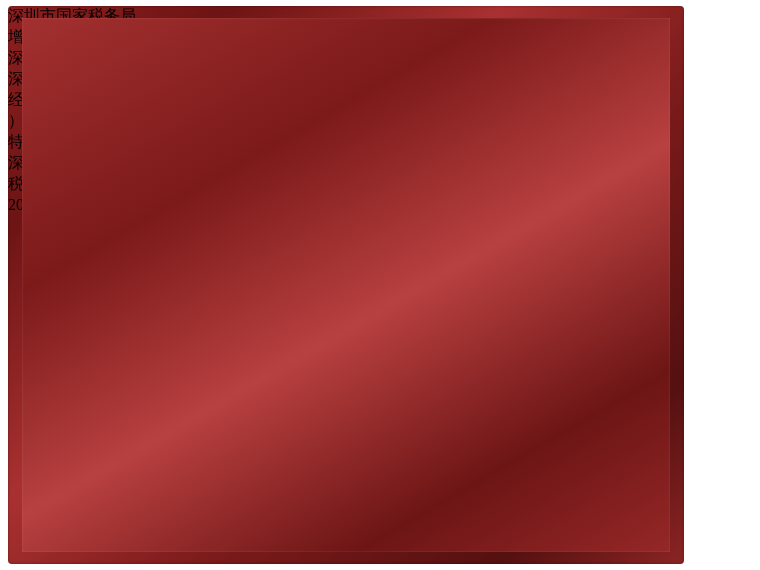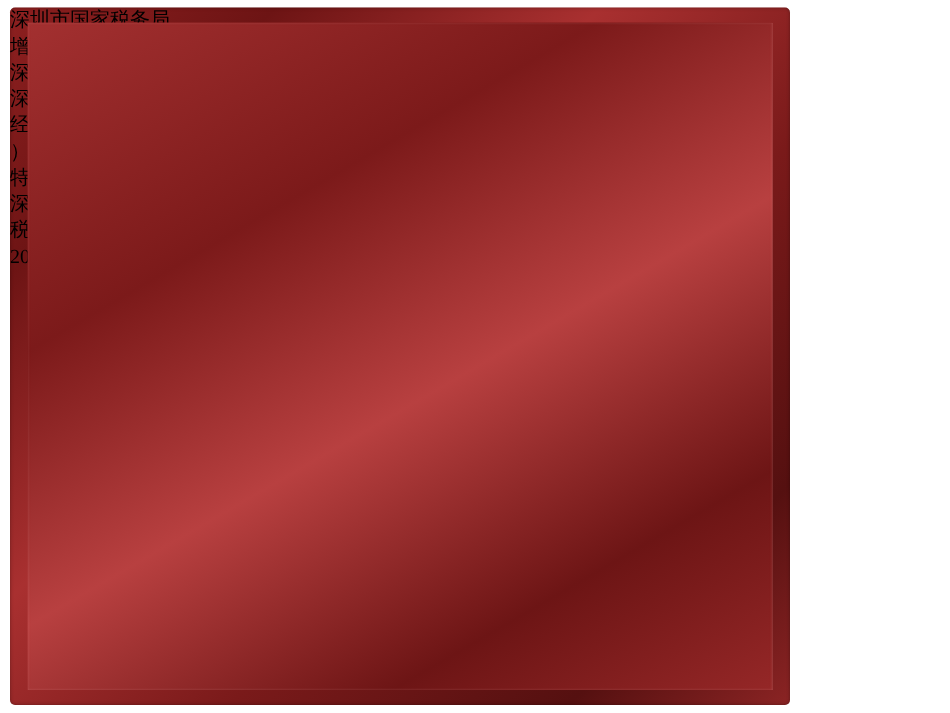--- a/index.html
+++ b/index.html
@@ -12,21 +12,21 @@
     height: 570px;
     font-family: "Liberation Serif", "DejaVu Serif", serif;
     overflow: hidden;
   }
 
   
   .frame-outer {
     position: absolute;
     left: 8px;
     top: 6px;
-    width: 624px;
+    width: 676px;
     height: 558px;
     box-sizing: border-box;
     background: linear-gradient(135deg, #8e2020 0%, #6d1414 18%, #a93030 40%, #7a1a1a 62%, #551010 85%, #8b2424 100%);
     border-radius: 4px;
     box-shadow: 0 0 3px rgba(0,0,0,0.35) inset;
   }
   .frame-bevel-hi {
     position: absolute;
     left: 14px;
     top: 12px;

